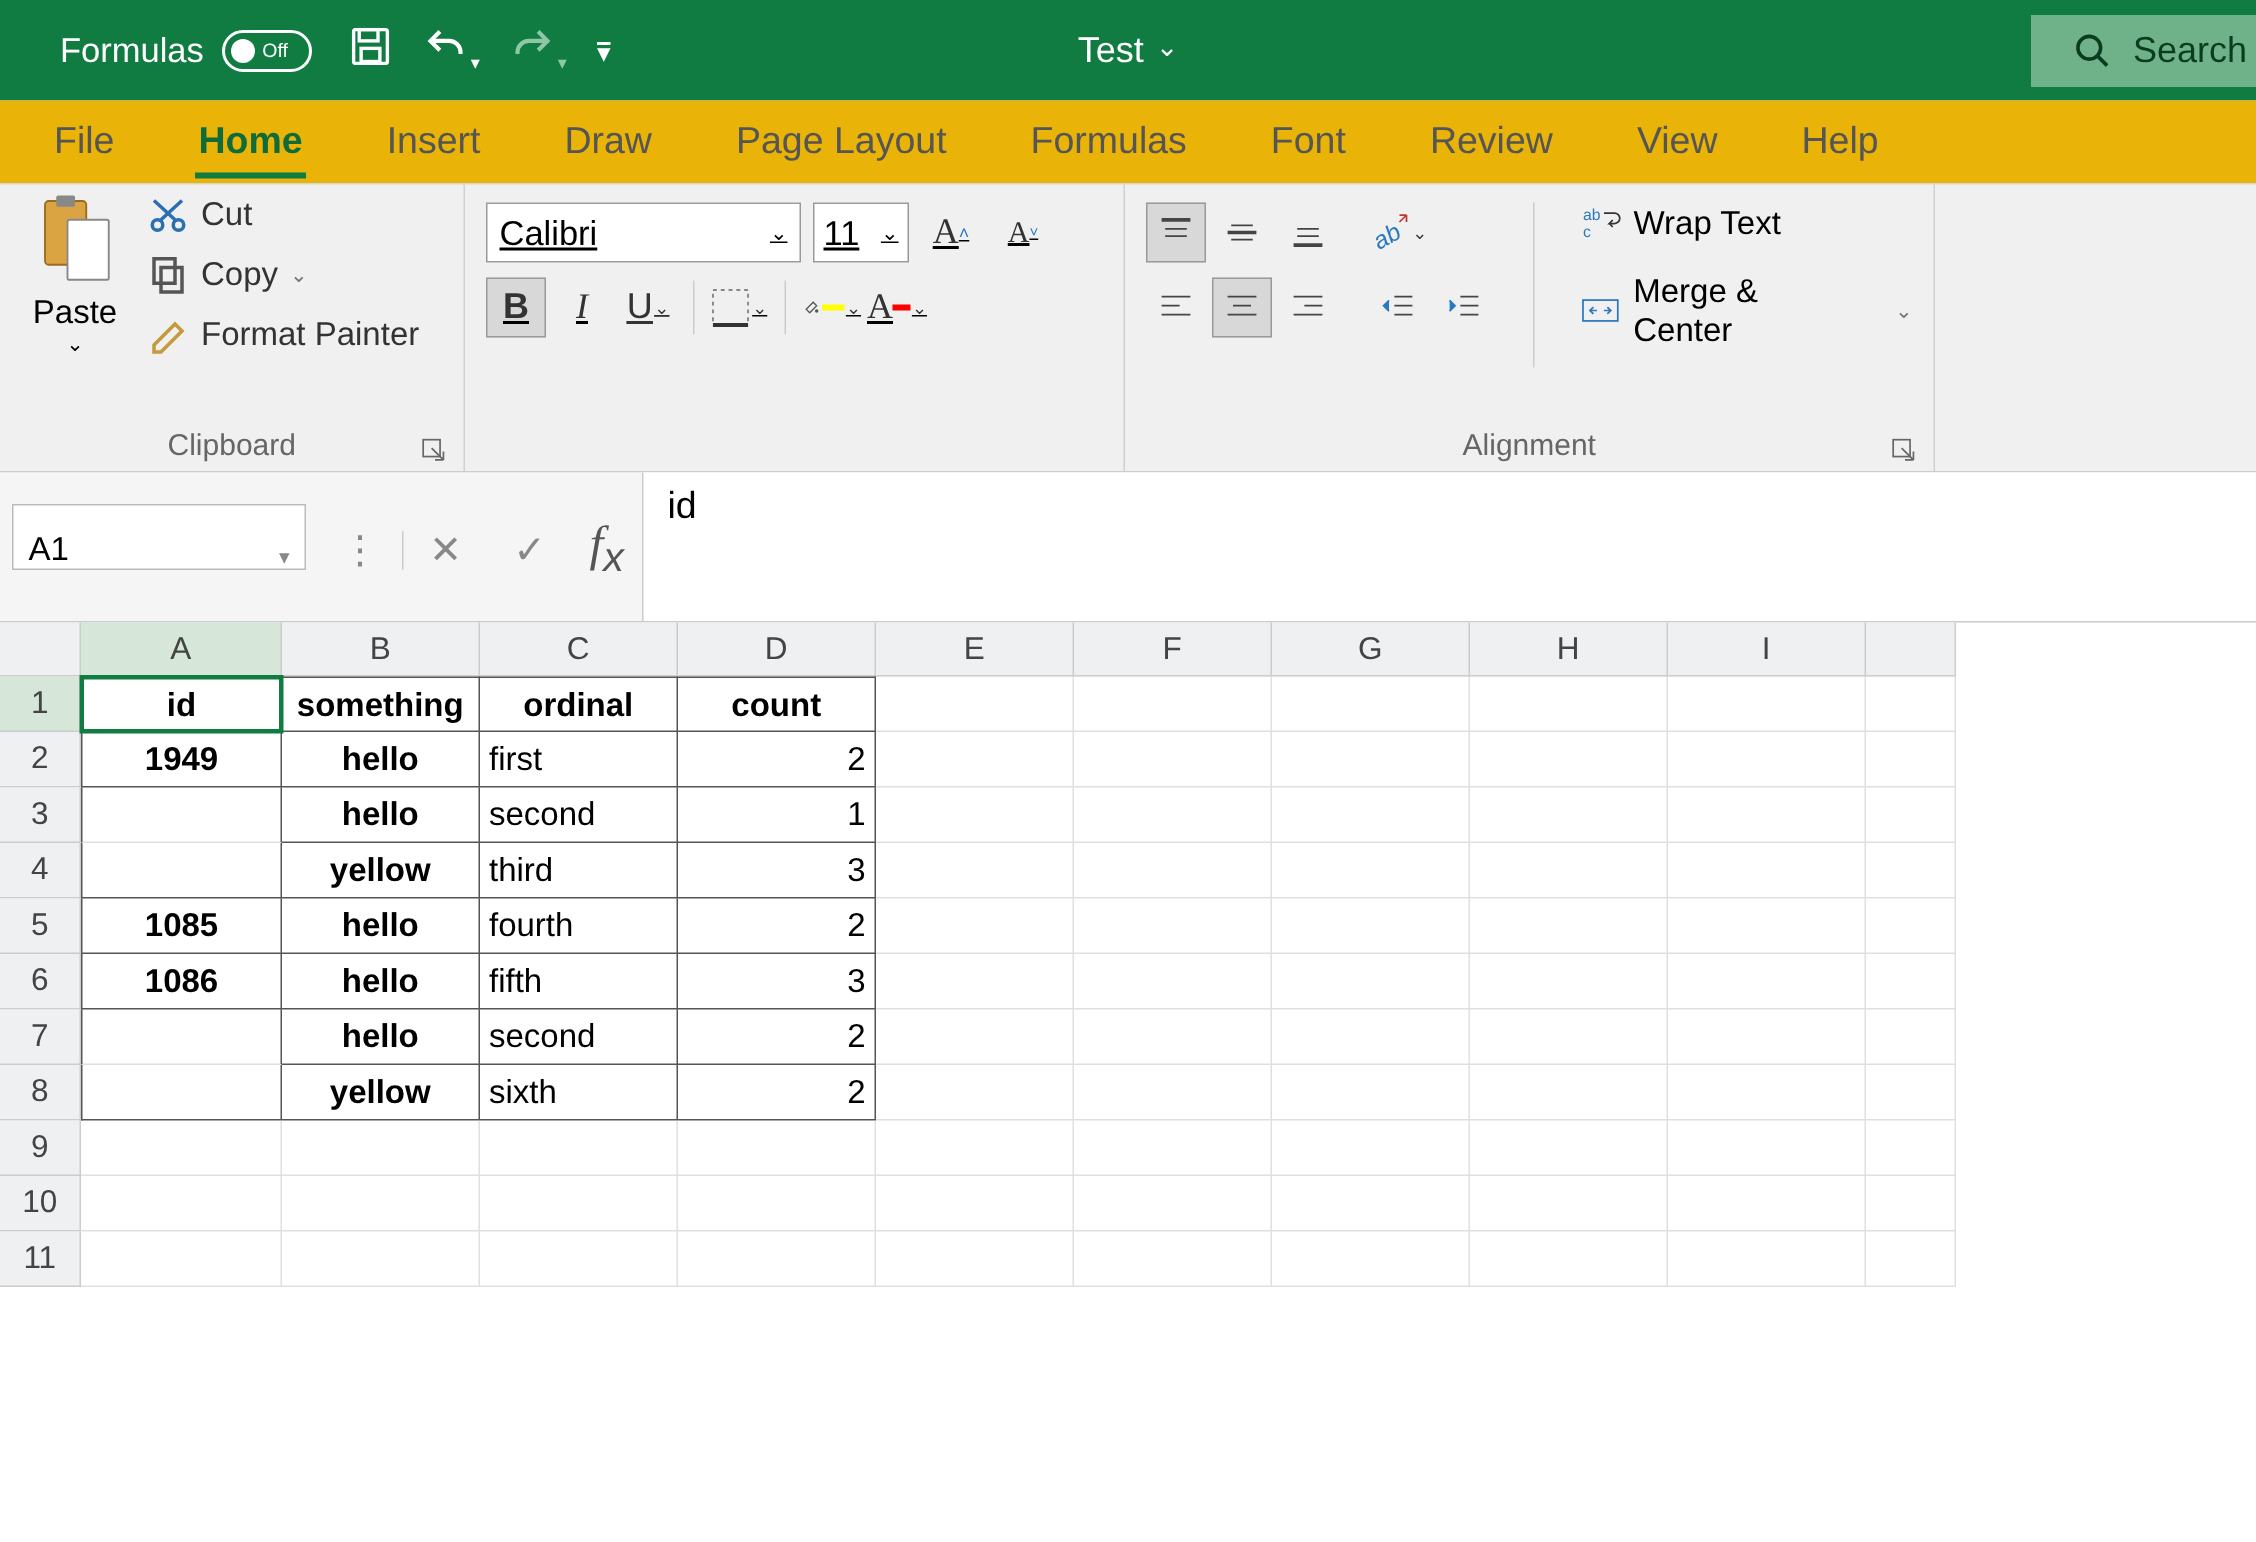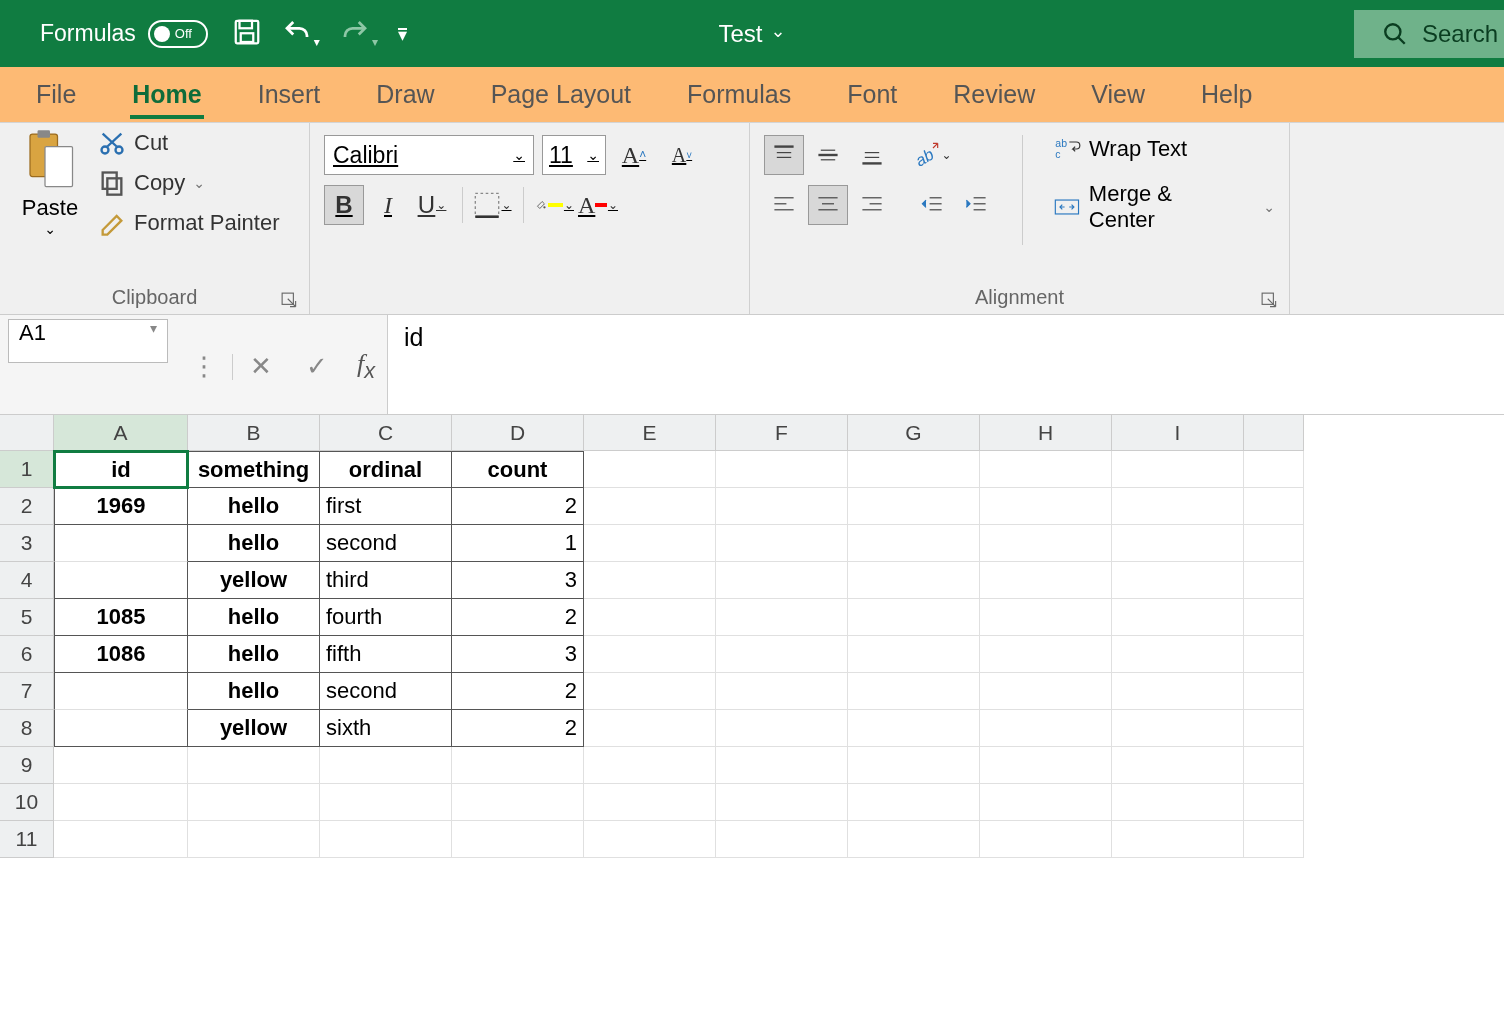--- a/index.html
+++ b/index.html
@@ -12,21 +12,21 @@
 .toggle { width: 60px; height: 28px; border: 2px solid #fff; border-radius: 14px; display: flex; align-items: center; padding: 0 4px; }
 .toggle-dot { width: 16px; height: 16px; background: #fff; border-radius: 50%; }
 .toggle-text { font-size: 13px; margin-left: 5px; color: #fff; }
 .qat { display: flex; align-items: center; margin-left: 24px; gap: 20px; }
 .qat svg { width: 30px; height: 30px; }
 .qat .dd { font-size: 12px; margin-left: 2px; vertical-align: middle; }
 .doc-title { position: absolute; left: 50%; transform: translateX(-50%); font-size: 24px; display: flex; gap: 8px; }
 .search-box { margin-left: auto; background: #6fb28a; height: 48px; width: 150px; display: flex; align-items: center; padding-left: 28px; font-size: 24px; color: #0a3d20; gap: 14px; }
 
 
-.ribbon-tabs { background: #fdba74; height: 56px; display: flex; align-items: center; padding-left: 34px; gap: 52px; border-bottom: 1px solid #d4d4d4; }
+.ribbon-tabs { background: #eab308; height: 56px; display: flex; align-items: center; padding-left: 34px; gap: 52px; border-bottom: 1px solid #d4d4d4; }
 .ribbon-tab { font-size: 25px; color: #555; padding: 0 2px; cursor: pointer; }
 .ribbon-tab.active { color: #0f6c3a; font-weight: 600; border-bottom: 4px solid #107c41; padding-bottom: 6px; margin-bottom: -10px; }
 
 
 .ribbon { background: #f0f0f0; height: 192px; display: flex; border-bottom: 1px solid #ccc; }
 .group { display: flex; flex-direction: column; padding: 6px 10px 2px 10px; border-right: 1px solid #d0d0d0; }
 .group-body { flex: 1; display: flex; align-items: flex-start; }
 .group-label { text-align: center; font-size: 20px; color: #666; padding: 3px 0; position: relative; }
 .dialog-launcher { position: absolute; right: 0; bottom: 2px; width: 18px; height: 18px; }
 
@@ -49,24 +49,24 @@
 .sep-v { width: 1px; height: 36px; background: #ccc; margin: 0 6px; }
 .color-swatch { width: 28px; height: 4px; }
 
 
 .align-col { display: flex; flex-direction: column; gap: 10px; }
 .align-wrap { display: flex; flex-direction: column; gap: 18px; padding-left: 4px; }
 .wrap-item { display: flex; align-items: center; gap: 8px; font-size: 22px; }
 
 
 .formula-bar { height: 100px; display: flex; background: #f5f5f5; border-bottom: 1px solid #ccc; }
-.name-box { width: 160px; height: 44px; border: 1px solid #bbb; background: #fff; margin: 4px 8px; font-size: 22px; padding: 0 10px; display: flex; align-items: flex-start; justify-content: space-between; }
+.name-box { width: 196px; height: 44px; border: 1px solid #bbb; background: #fff; margin: 21px 8px; font-size: 22px; padding: 0 10px; display: flex; align-items: flex-end; justify-content: space-between; }
 .fx-controls { display: flex; align-items: center; gap: 0px; margin-top: 4px; }
 .fx-btn { width: 56px; height: 44px; display: flex; align-items: center; justify-content: center; color: #888; font-size: 26px; }
-.fx-sym { font-style: italic; font-family: "Times New Roman", serif; font-size: 26px; color: #555; padding: 8px 12px; }
+.fx-sym { font-style: italic; font-family: "Times New Roman", serif; font-size: 33px; color: #555; padding: 8px 12px; }
 .fx-sep { width: 1px; height: 26px; background: #ccc; }
 .formula-input { flex: 1; background: #fff; border-left: 1px solid #ccc; padding: 8px 16px; font-size: 25px; }
 .corner { width: 54px; height: 36px; background: #eef0f1; border-right: 1px solid #ccc; border-bottom: 1px solid #ccc; }
 .col-h { height: 36px; background: #eef0f1; border-right: 1px solid #ccc; border-bottom: 1px solid #ccc; text-align: center; font-size: 21px; color: #444; display: flex; align-items: center; justify-content: center; }
 .row-h { width: 54px; height: 37px; background: #eef0f1; border-right: 1px solid #ccc; border-bottom: 1px solid #ccc; font-size: 21px; color: #444; display: flex; align-items: center; justify-content: center; }
 .cell-row { display: flex; }
 .cell { height: 37px; border-right: 1px solid #e0e0e0; border-bottom: 1px solid #e0e0e0; font-size: 22px; padding: 0 6px; display: flex; align-items: center; overflow: hidden; }
 .cell.b-r { border-right: 1px solid #555; }
 .cell.b-b { border-bottom: 1px solid #555; }
 .cell.b-l { border-left: 1px solid #555; }
@@ -387,21 +387,21 @@
     <div class="cell colE"></div>
     <div class="cell colF"></div>
     <div class="cell colG"></div>
     <div class="cell colH"></div>
     <div class="cell colI"></div>
     <div class="cell colJ"></div>
   </div>
 
   <div class="cell-row">
     <div class="row-h">2</div>
-    <div class="cell colA bold center b-l b-r b-b">1969</div>
+    <div class="cell colA bold center b-l b-r b-b">1949</div>
     <div class="cell colB bold center b-r b-b">hello</div>
     <div class="cell colC b-r b-b">first</div>
     <div class="cell colD right b-r b-b">2</div>
     <div class="cell colE"></div>
     <div class="cell colF"></div>
     <div class="cell colG"></div>
     <div class="cell colH"></div>
     <div class="cell colI"></div>
     <div class="cell colJ"></div>
   </div>

